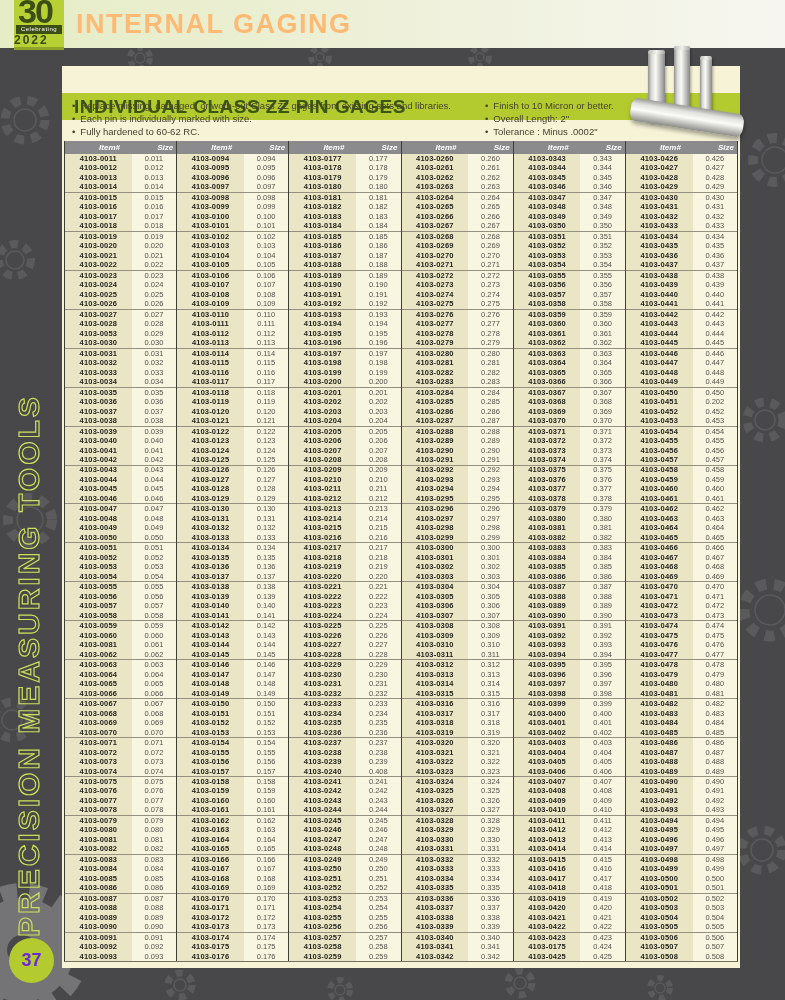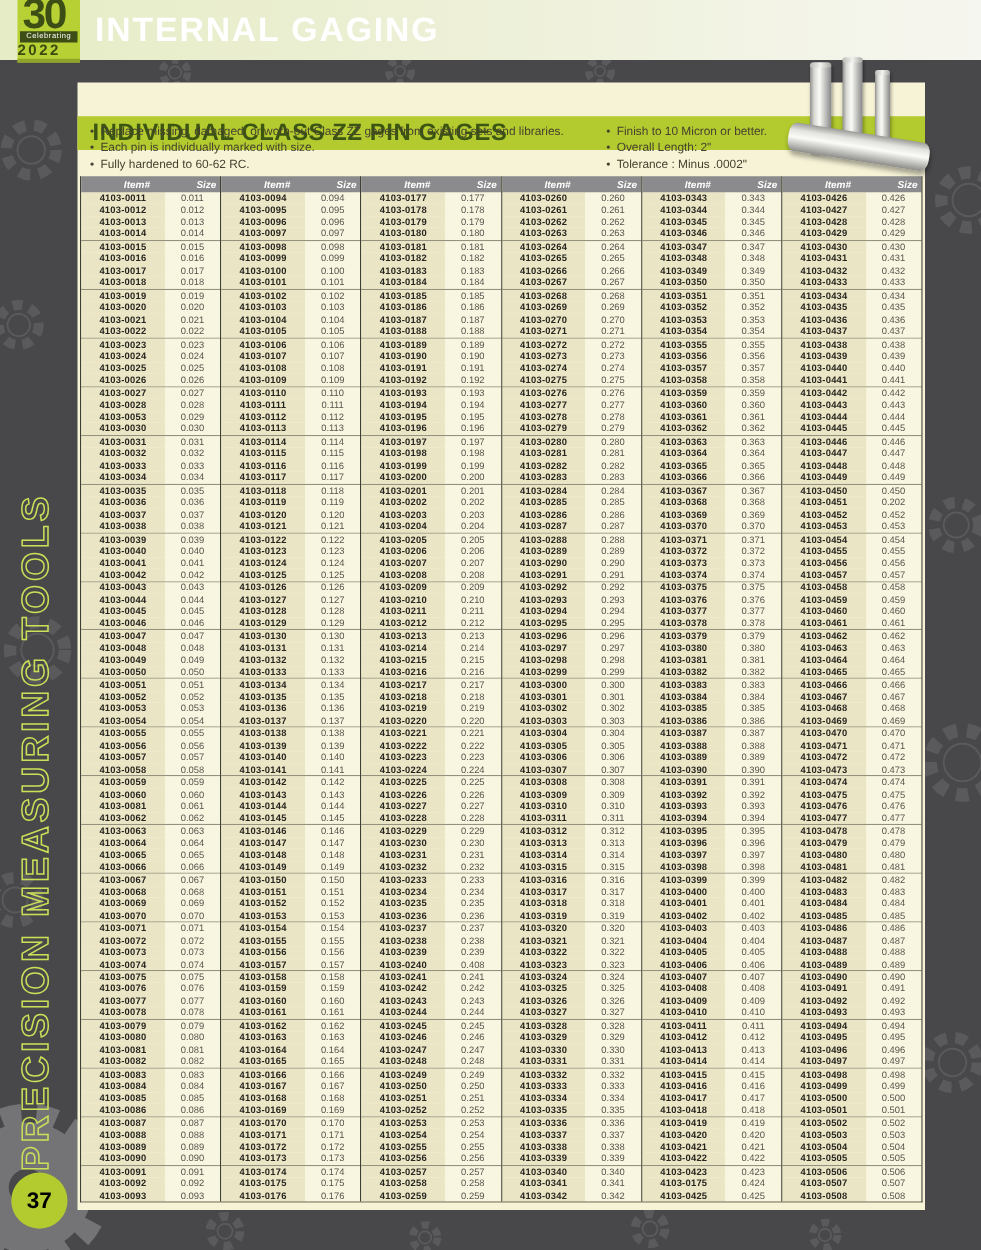--- a/index.html
+++ b/index.html
@@ -13,21 +13,21 @@
   .top-band { position:absolute; left:0; top:0; width:785px; height:48px;
     background:linear-gradient(90deg,#e6ecc6 0%,#edf0d6 45%,#f6f6f0 100%); z-index:2; }
   .logo { position:absolute; left:14px; top:0; width:50px; height:50px; background:#b7d033;
     border-bottom:3px solid #8fa428; z-index:3; overflow:hidden;padding-left:21px; }
   .logo-num { position:absolute; left:4px; top:-8px; font-size:34px; font-weight:bold; color:#3c4d15; letter-spacing:-2px; }
   .logo-strip { position:absolute; left:2px; right:2px; bottom:13px; height:9px; background:#3c4d15;
     color:#fff; font-size:6px; text-align:center; line-height:9px; letter-spacing:.5px; }
   .logo-year { position:absolute; left:0; right:0; bottom:0; text-align:left; font-size:12px;
     font-weight:bold; color:#3a4a12; letter-spacing:2px; line-height:13px; }
   .page-title { position:absolute; left:76px; top:9px; font-size:27px; font-weight:bold;
-    color:#ffffff; letter-spacing:1.5px; z-index:3; }
+    color:#fdba74; letter-spacing:1.5px; z-index:3; }
 
   
   .panel { position:absolute; left:62px; top:66px; width:678px; height:902px; background:#f7f3d7; z-index:1; }
   .section-bar { position:absolute; left:62px; top:70px; width:678px; height:27px; background:#b3cb2e;
     display:flex; align-items:center; padding-left:12px; z-index:2;margin-top:23px; }
   .section-title { font-size:19px; font-weight:800; color:#3d5513; letter-spacing:.5px; }
 
   
   .bullets { position:absolute; left:62px; top:99px; width:678px; height:42px; display:flex; z-index:2; }
   .blist.left { margin-left:10px; width:405px; }
@@ -64,21 +64,21 @@
   .tc.size { width:40%; background:#f8f5e0; color:#56524a; }
 
   
   .sidebar-text { position:absolute; left:12px; top:937px; transform:rotate(-90deg); transform-origin:0 0;
     white-space:nowrap; font-size:30px; font-weight:bold; letter-spacing:3px;
     color:transparent; -webkit-text-stroke:1.2px #ccdf58; z-index:2; }
 
   
   .page-circle { position:absolute; left:9px; top:938px; width:45px; height:45px; border-radius:50%;
     background:#b3cb2e; display:flex; align-items:center; justify-content:center; z-index:4; }
-  .page-num { font-size:18px; font-weight:bold; color:#000000; }
+  .page-num { font-size:18px; font-weight:bold; color:#6d28d9; }
 </style>
 </head>
 <body>
 
 <svg class="bg-gears" width="785" height="1000">
   <g stroke="#5a5a5d" fill="none">
     <g>
         <circle cx="140" cy="58" r="10" stroke-width="6" stroke-dasharray="6 5"></circle>
         <circle cx="140" cy="58" r="5" stroke-width="1.5"></circle>
       </g>

